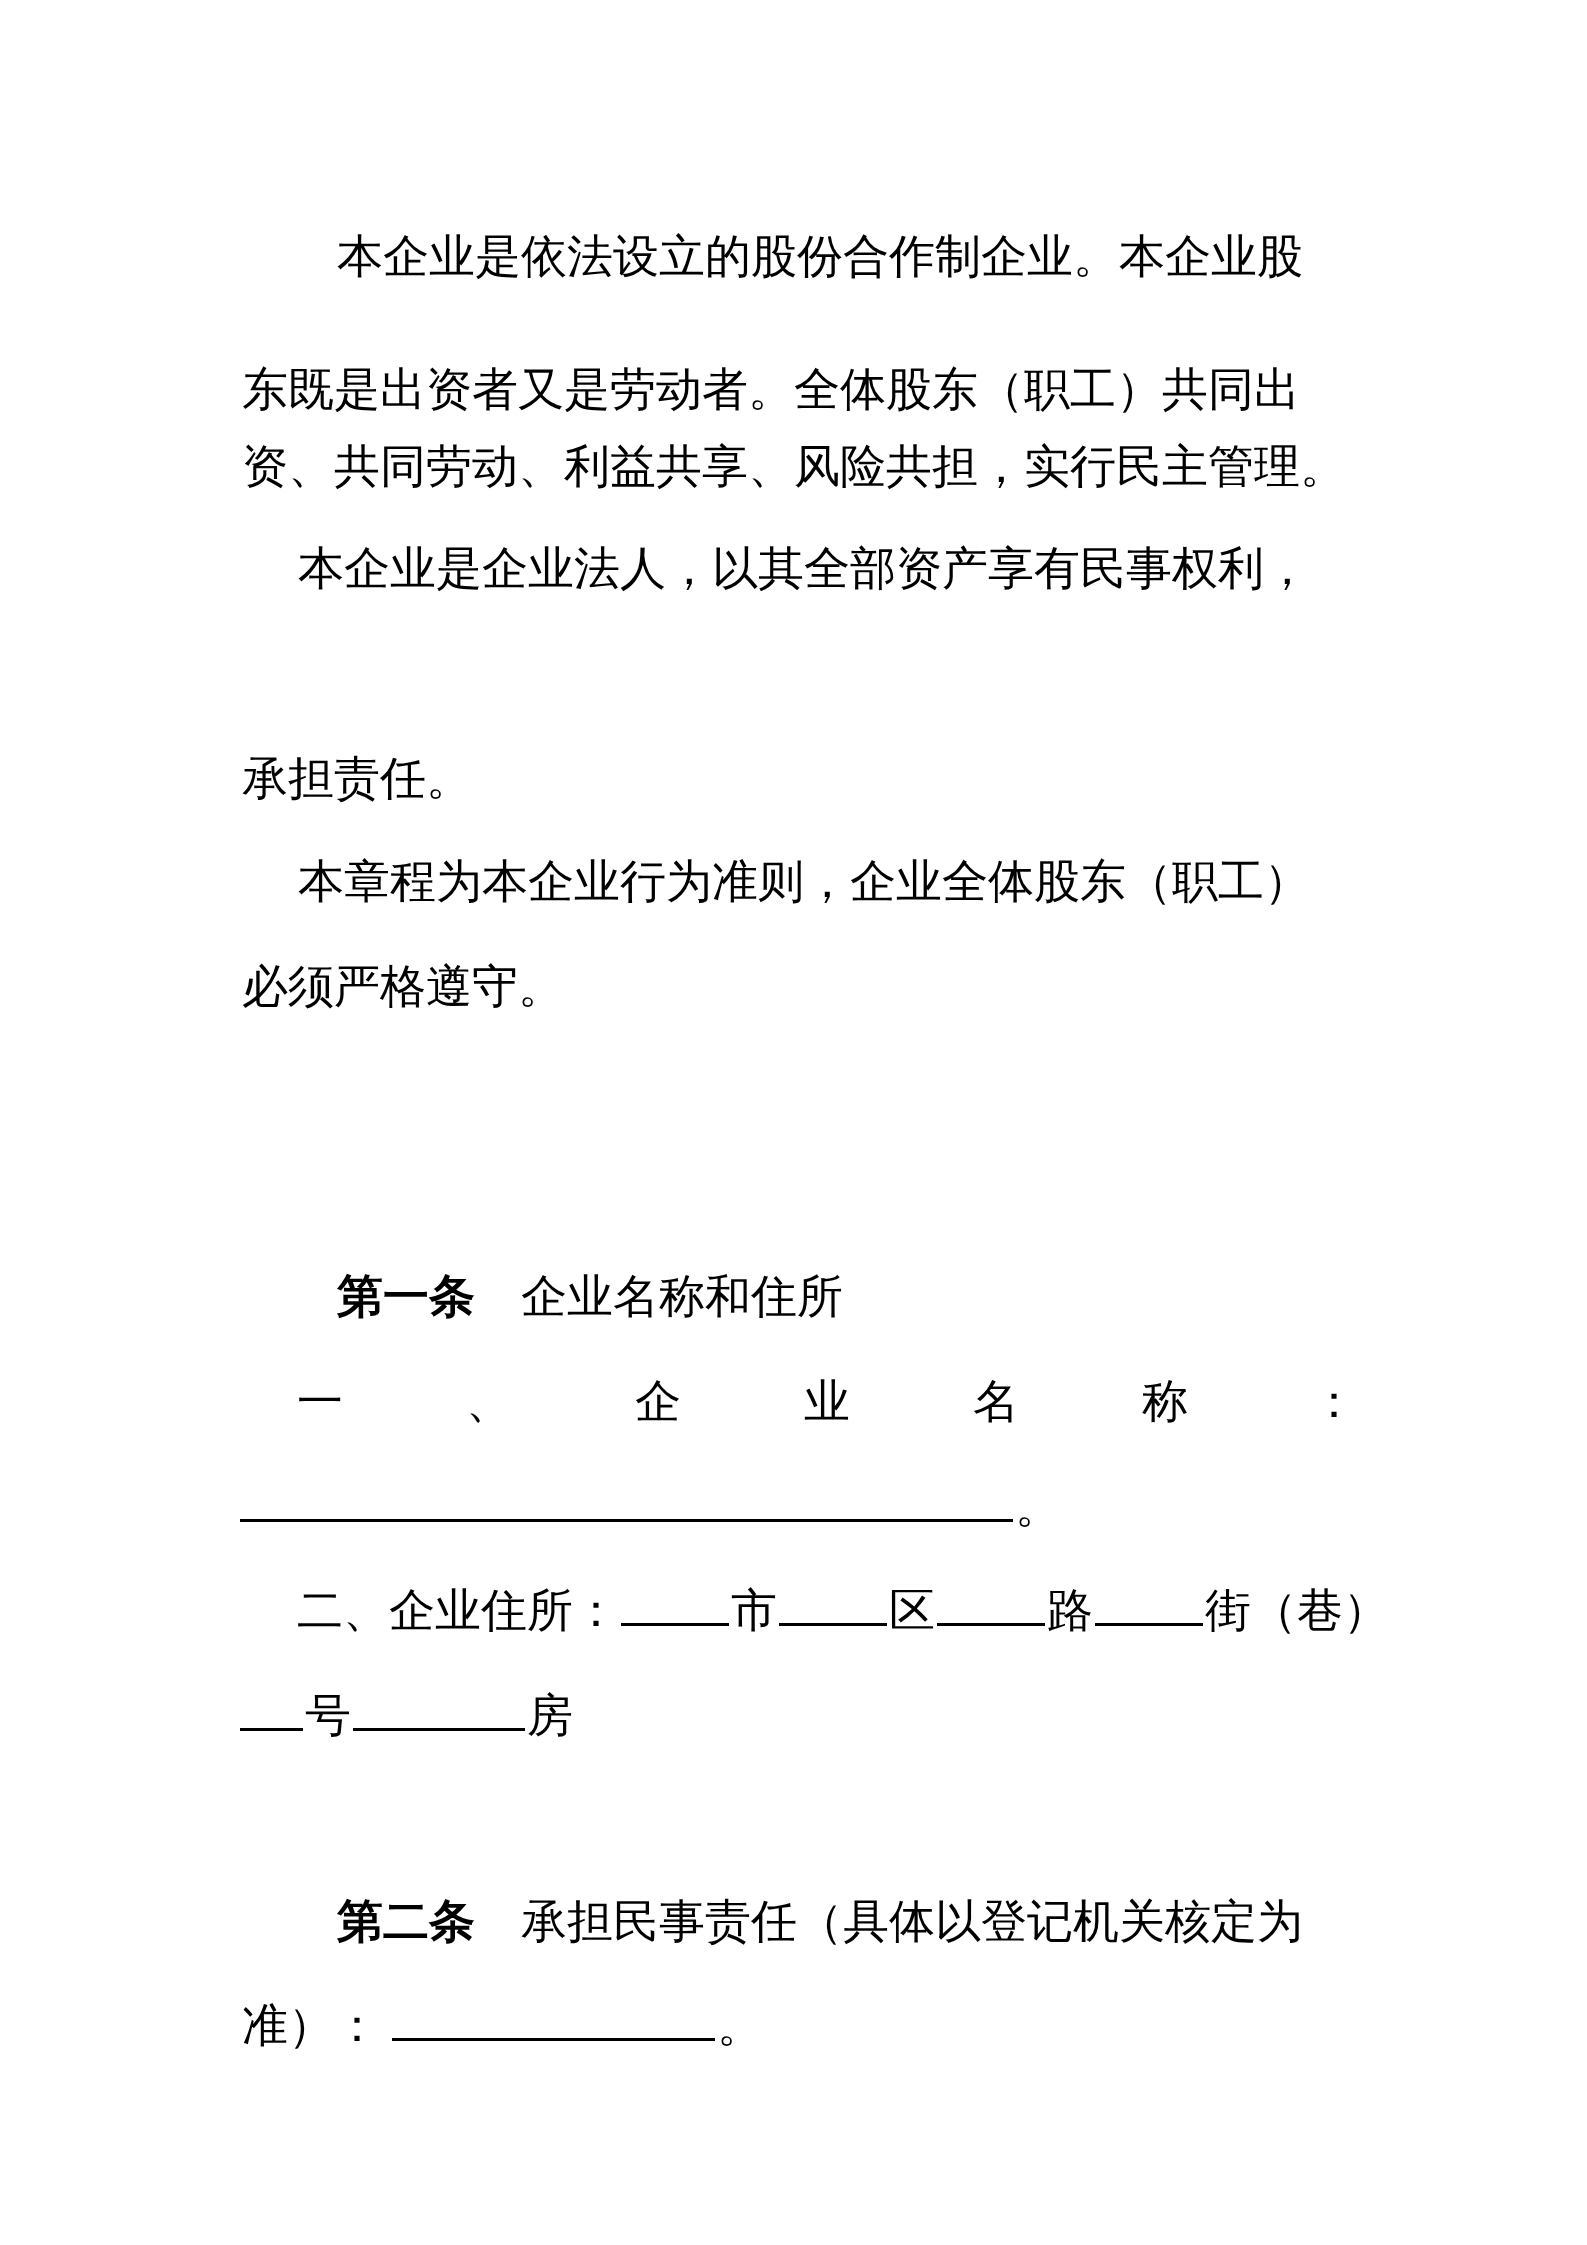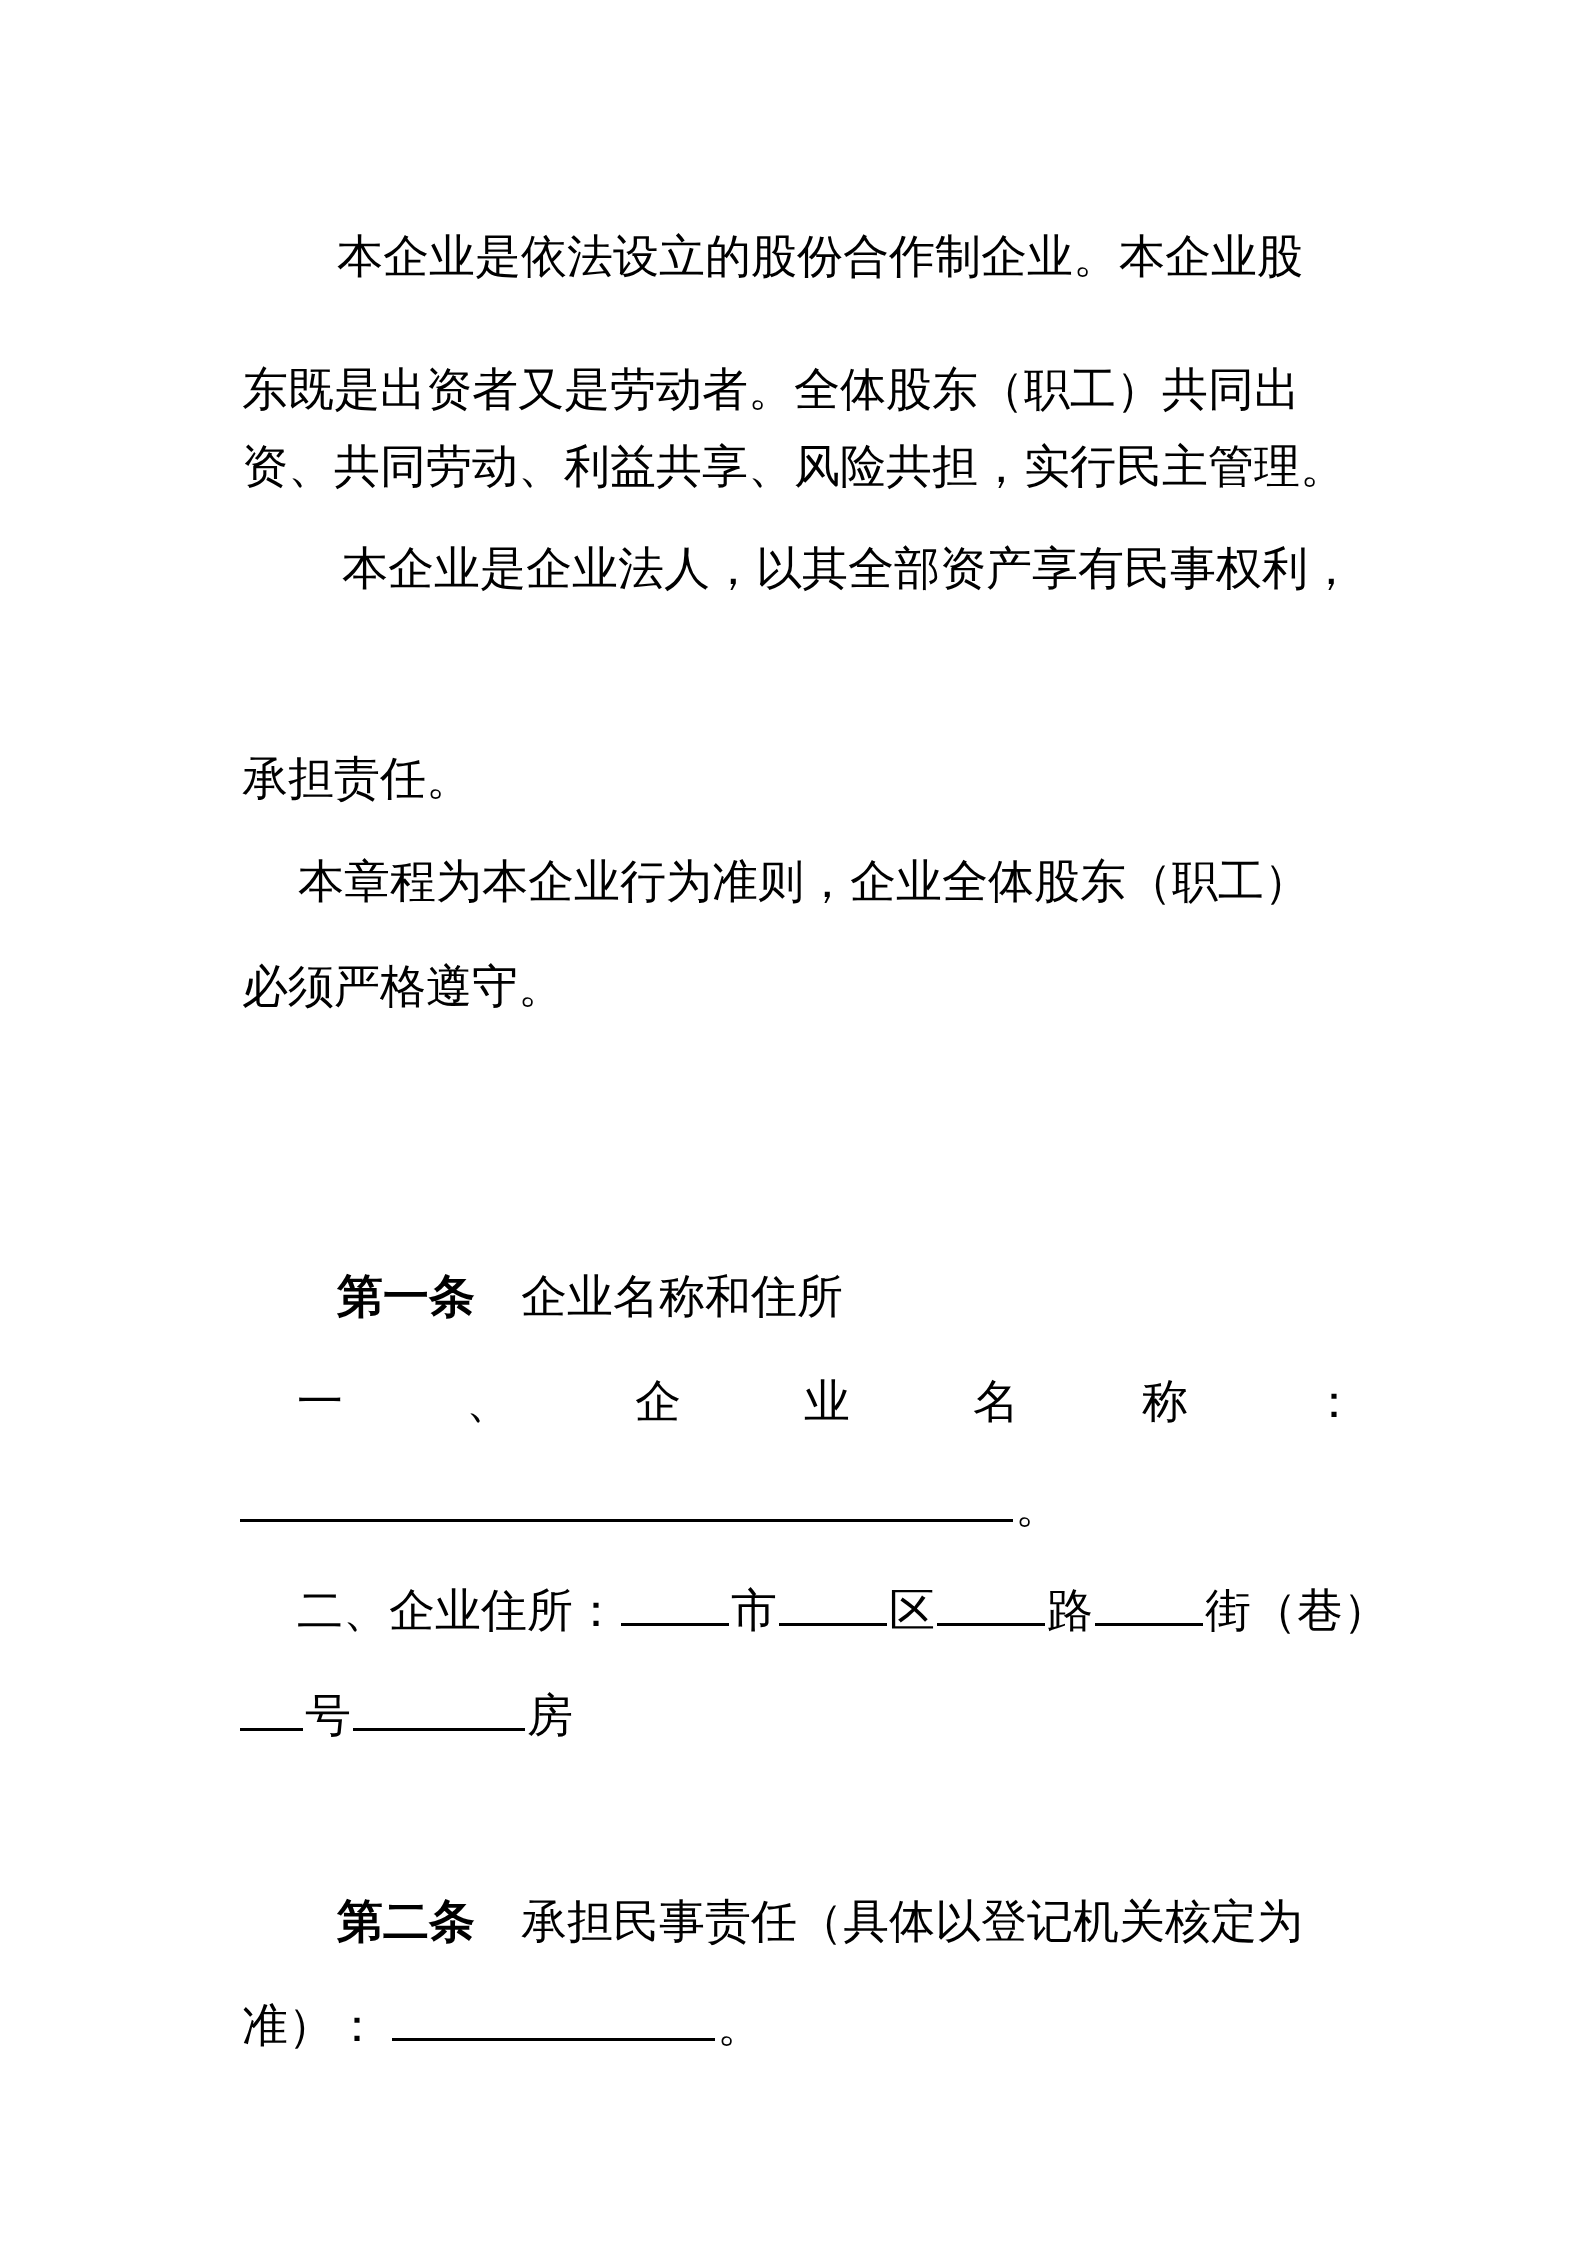--- a/index.html
+++ b/index.html
@@ -14,21 +14,21 @@
 </style>
 </head>
 <body>
 
 <div class="page">
 
   <div class="line" style="top:216px; left:337px;">本企业是依法设立的股份合作制企业。本企业股</div>
   <div class="line" style="top:321px;margin-top:28px;">东既是出资者又是劳动者。全体股东（职工）共同出</div>
   <div class="line" style="top:426px;">资、共同劳动、利益共享、风险共担，实行民主管理。</div>
 
-  <div class="line" style="top:528px; left:298px;margin-left:44px;">本企业是企业法人，以其全部资产享有民事权利，</div>
+  <div class="line" style="top:528px; left:298px;">本企业是企业法人，以其全部资产享有民事权利，</div>
   <div class="line" style="top:738px;">承担责任。</div>
 
   <div class="line" style="top:841px; left:298px;">本章程为本企业行为准则，企业全体股东（职工）</div>
   <div class="line" style="top:946px;">必须严格遵守。</div>
 
   <div class="line" style="top:1256px; left:337px;">
     <span class="bold">第一条</span><span class="gap"></span><span>企业名称和住所</span>
   </div>
 
   <div class="line spread" style="top:1361px;">

